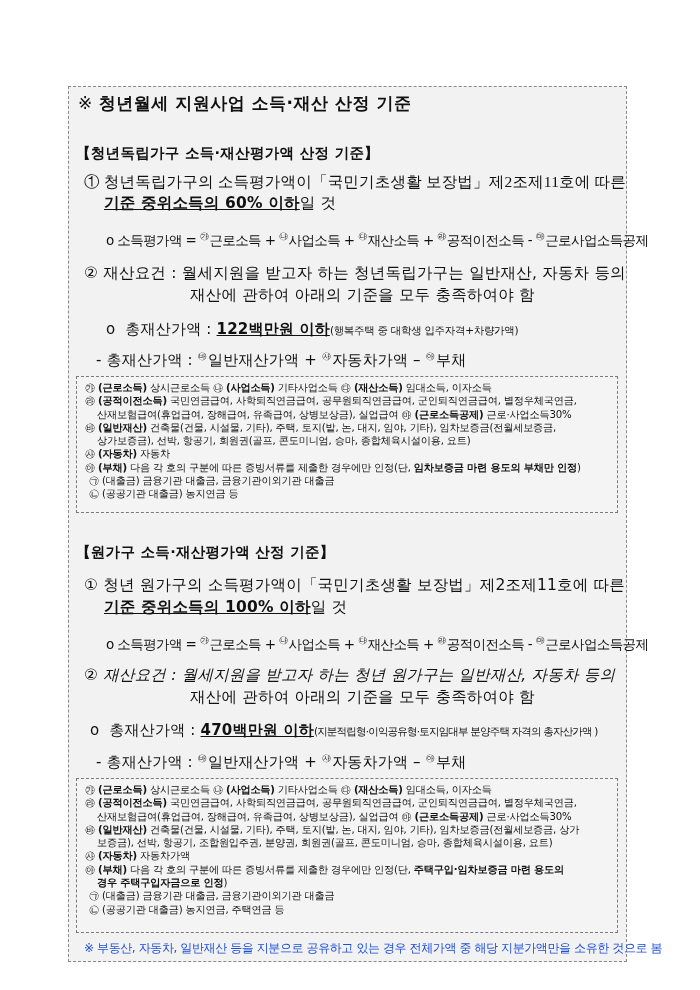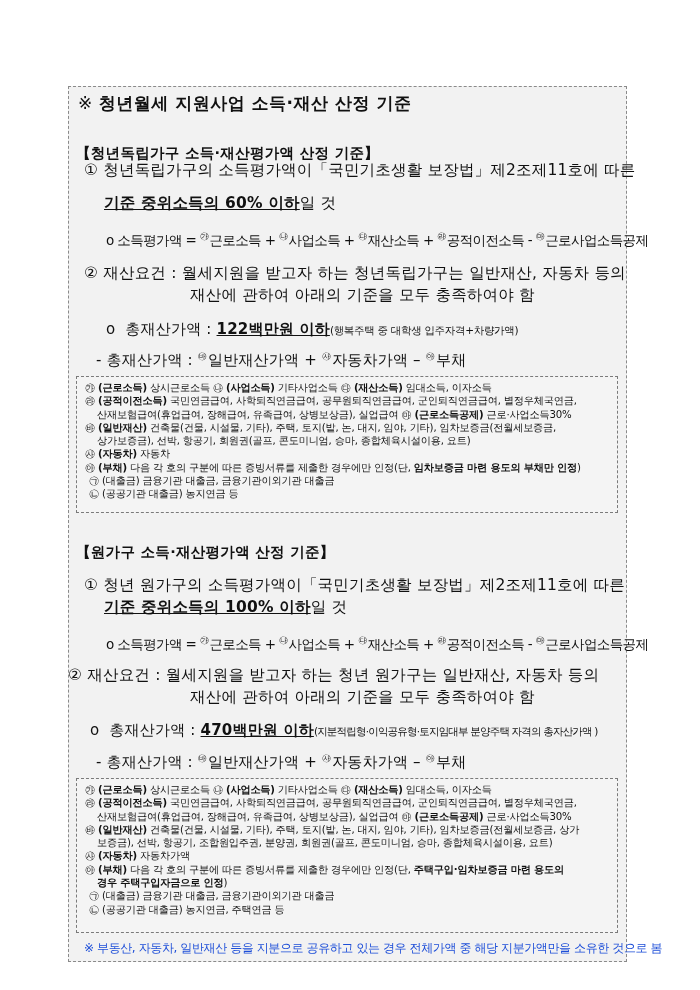--- a/index.html
+++ b/index.html
@@ -27,21 +27,21 @@
 <body>
 
 <div class="outer"></div>
 
 <div class="title">
   <span class="mark">※</span><span>청년월세 지원사업 소득·재산 산정 기준</span>
 </div>
 
 <div class="sec" style="top:144px;">【청년독립가구 소득·재산평가액 산정 기준】</div>
 
-<div class="line" style="left:84px; top:160px; font-size:15.5px;">
+<div class="line" style="left:84px; top:172px; font-size:15.5px;font-family:Liberation Serif, serif;">
   <span>①</span>
   <span>청년독립가구의 소득평가액이「국민기초생활 보장법」제2조제11호에 따른</span>
 </div>
 <div class="line" style="left:104px; top:193px; font-size:15.5px;">
   <span class="bu">기준 중위소득의 60% 이하</span><span>일 것</span>
 </div>
 
 <div class="line small" style="left:90px; top:230px;" id="s1f"><span>o  </span><span>소득평가액 = </span><sup class="m">㉮</sup><span>근로소득</span><span> + </span><sup class="m">㉯</sup><span>사업소득</span><span> + </span><sup class="m">㉰</sup><span>재산소득</span><span> + </span><sup class="m">㉱</sup><span>공적이전소득</span><span> - </span><sup class="m">㉲</sup><span>근로사업소득공제</span></div>
 
 <div class="line" style="left:84px; top:263px; font-size:15.5px;">
@@ -75,21 +75,21 @@
 <div class="line" style="left:84px; top:575px; font-size:15.5px;">
   <span>①</span>
   <span>청년 원가구의 소득평가액이「국민기초생활 보장법」제2조제11호에 따른</span>
 </div>
 <div class="line" style="left:104px; top:597px; font-size:15.5px;">
   <span class="bu">기준 중위소득의 100% 이하</span><span>일 것</span>
 </div>
 
 <div class="line small" style="left:90px; top:634px;" id="s2f"><span>o  </span><span>소득평가액 = </span><sup class="m">㉮</sup><span>근로소득</span><span> + </span><sup class="m">㉯</sup><span>사업소득</span><span> + </span><sup class="m">㉰</sup><span>재산소득</span><span> + </span><sup class="m">㉱</sup><span>공적이전소득</span><span> - </span><sup class="m">㉲</sup><span>근로사업소득공제</span></div>
 
-<div class="line" style="left:68px; top:665px; font-size:15.5px;">
+<div class="line" style="left:84px; top:665px; font-size:15.5px;font-style:italic;">
   <span>②</span>
   <span>재산요건 : 월세지원을 받고자 하는 청년 원가구는 일반재산, 자동차 등의</span>
 </div>
 <div class="line" style="left:190px; top:687px; font-size:15.5px;">재산에 관하여 아래의 기준을 모두 충족하여야 함</div>
 
 <div class="line" style="left:90px; top:721px;">
   <span>o</span>&nbsp;
   <span>총재산가액 :</span>
   <span class="bu">470백만원 이하</span><span class="note-sm" style="letter-spacing:-0.8px;">(지분적립형·이익공유형·토지임대부 분양주택 자격의 총자산가액 )</span>
 </div>

